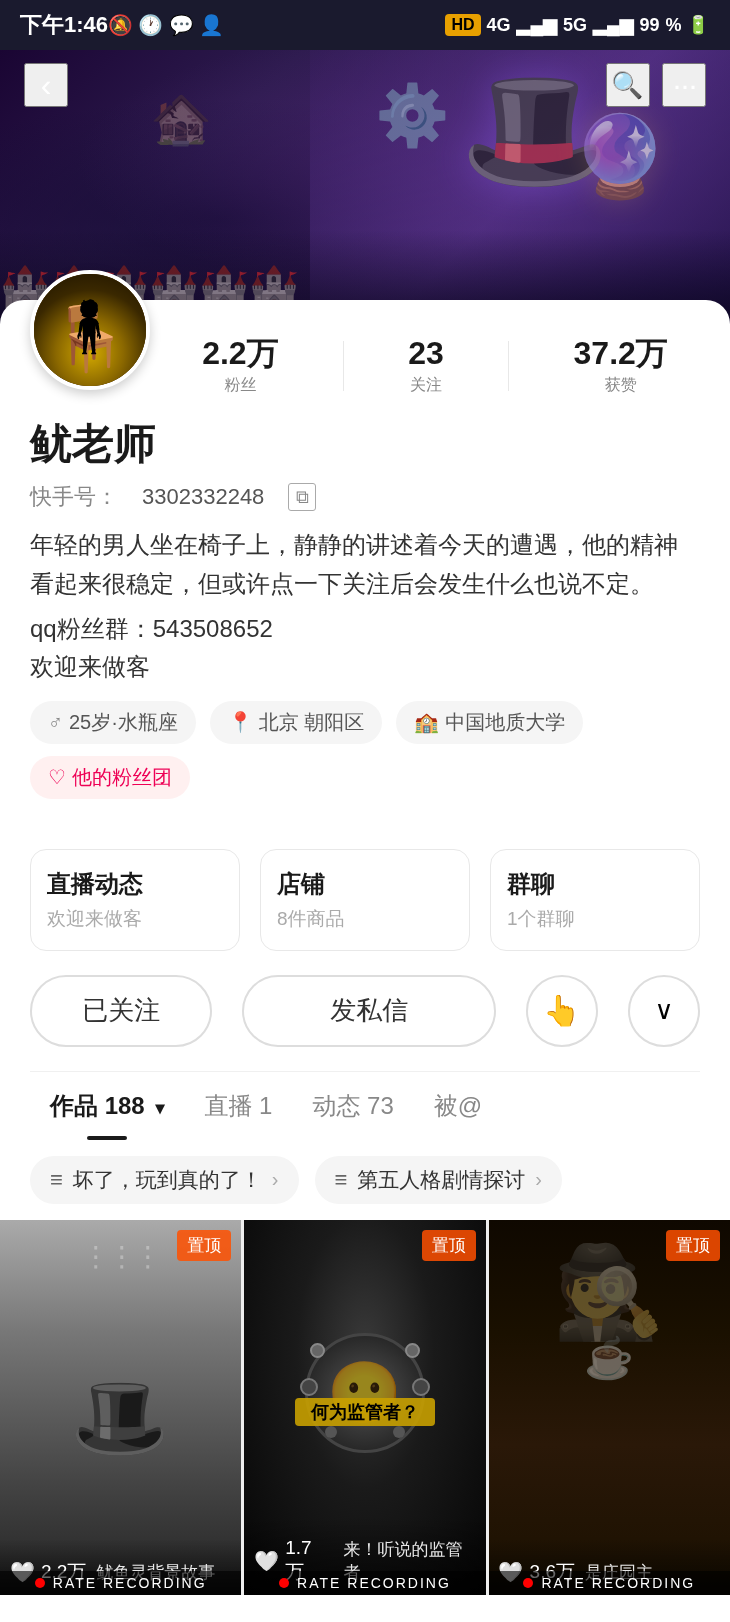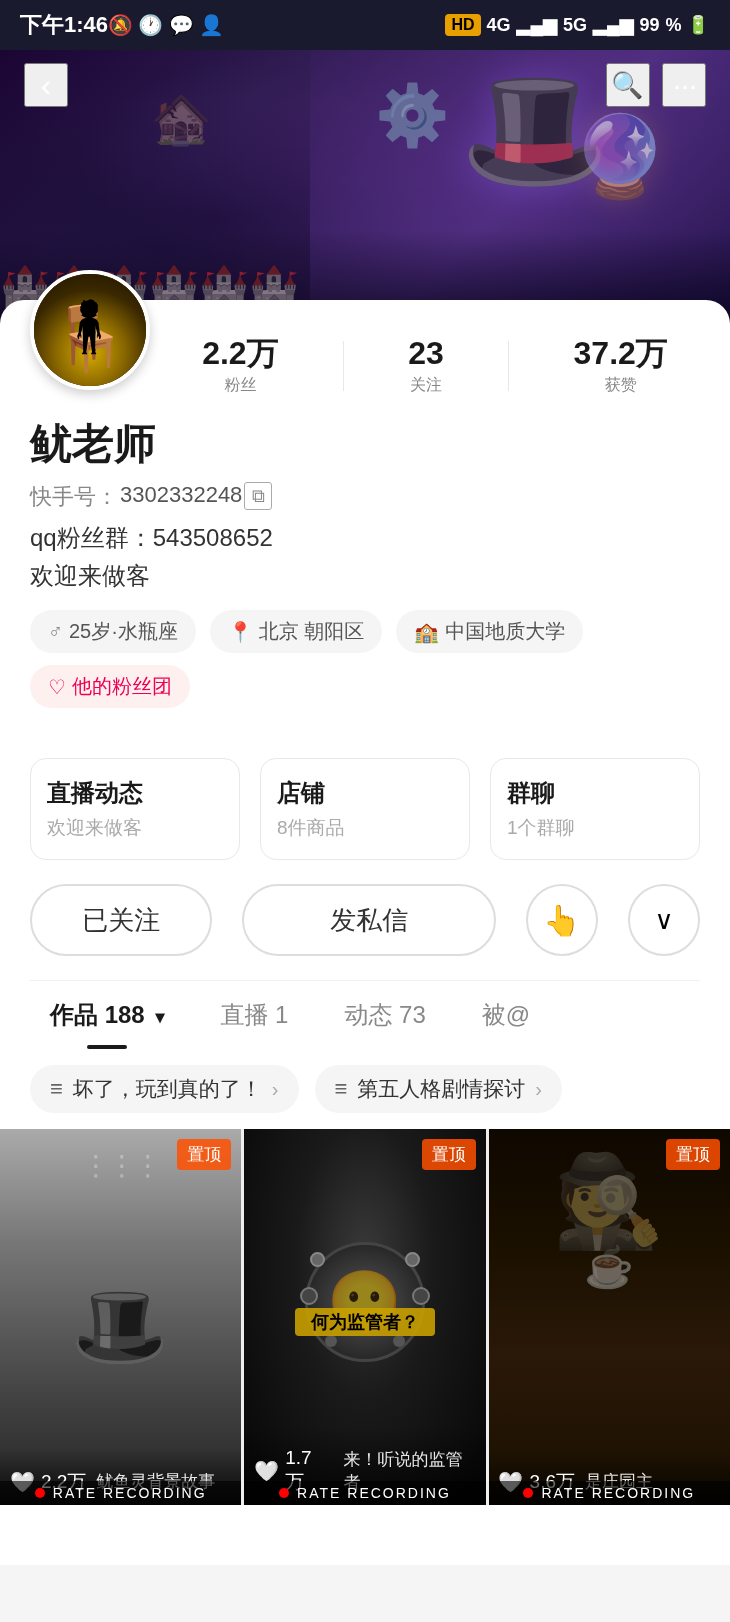--- a/index.html
+++ b/index.html
@@ -143,22 +143,22 @@
     }
 
     .username {
       font-size: 42px;
       font-weight: 700;
       color: #1a1a1a;
       margin-top: 20px;
     }
     .user-id-row {
       display: flex;
-      align-items: flex-start;
-      gap: 2px;
+      align-items: center;
+      gap: 24px;
       margin-top: 10px;
     }
     .user-id-label {
       font-size: 22px;
       color: #888;
     }
     .user-id-value {
       font-size: 22px;
       color: #555;
     }
@@ -304,21 +304,21 @@
     }
 
     
     .content-tabs {
       display: flex;
       align-items: flex-end;
       border-top: 1px solid #f0f0f0;
       margin-top: 24px;
       padding: 0;
       overflow-x: auto;
-      gap: 16px;
+      gap: 0;
     }
     .tab-item {
       padding: 18px 20px;
       font-size: 24px;
       color: #888;
       white-space: nowrap;
       position: relative;
       cursor: pointer;
     }
     .tab-item.active {
@@ -553,20 +553,21 @@
   </div>
 
   <div class="username">鱿老师</div>
 
   <div class="user-id-row">
     <span class="user-id-label">快手号：</span>
     <span class="user-id-value">3302332248</span>
     <span class="copy-icon" style="font-size:18px;border:1.5px solid #aaa;border-radius:3px;padding:2px 4px;color:#888;">⧉</span>
   </div>
 
+  <div class="bio-text">年轻的男人坐在椅子上，静静的讲述着今天的遭遇，他的精神看起来很稳定，但或许点一下关注后会发生什么也说不定。</div>
   <div class="qq-group">qq粉丝群：543508652</div>
   <div class="welcome-text">欢迎来做客</div>
 
   <div class="tags-row">
     <div class="tag">
       <span class="tag-icon">♂</span>
       <span>25岁·水瓶座</span>
     </div>
     <div class="tag">
       <span class="tag-icon">📍</span>

